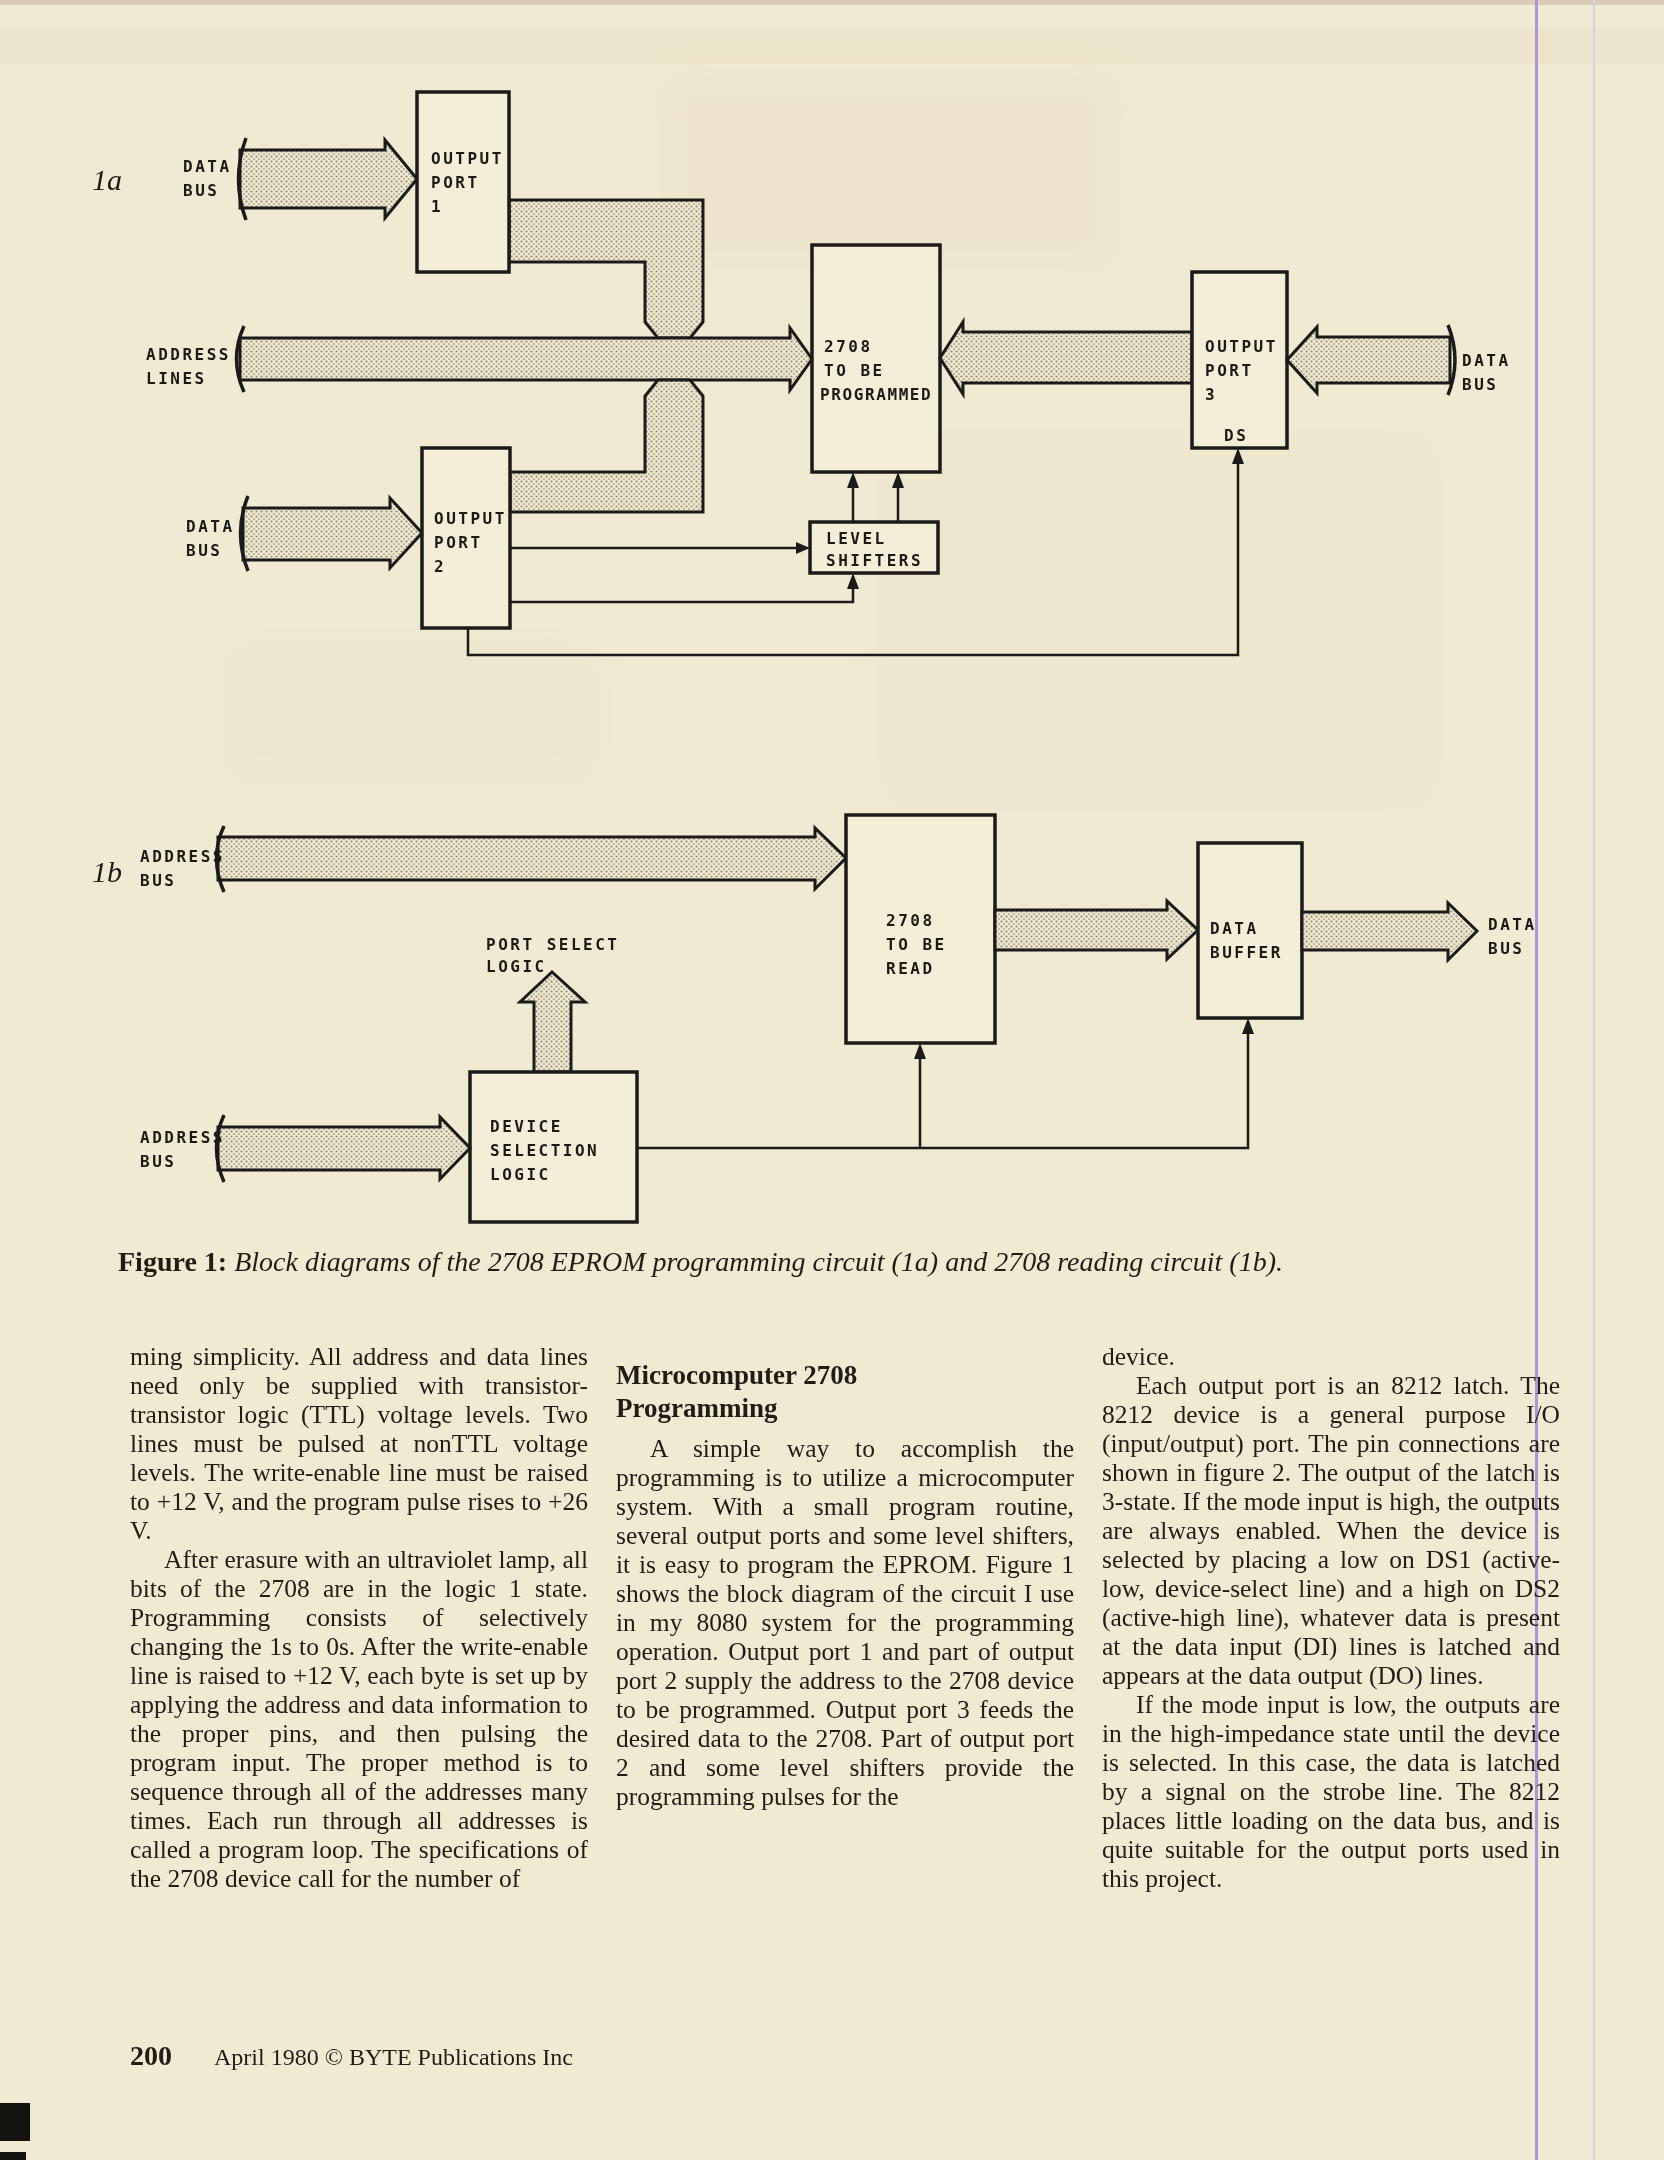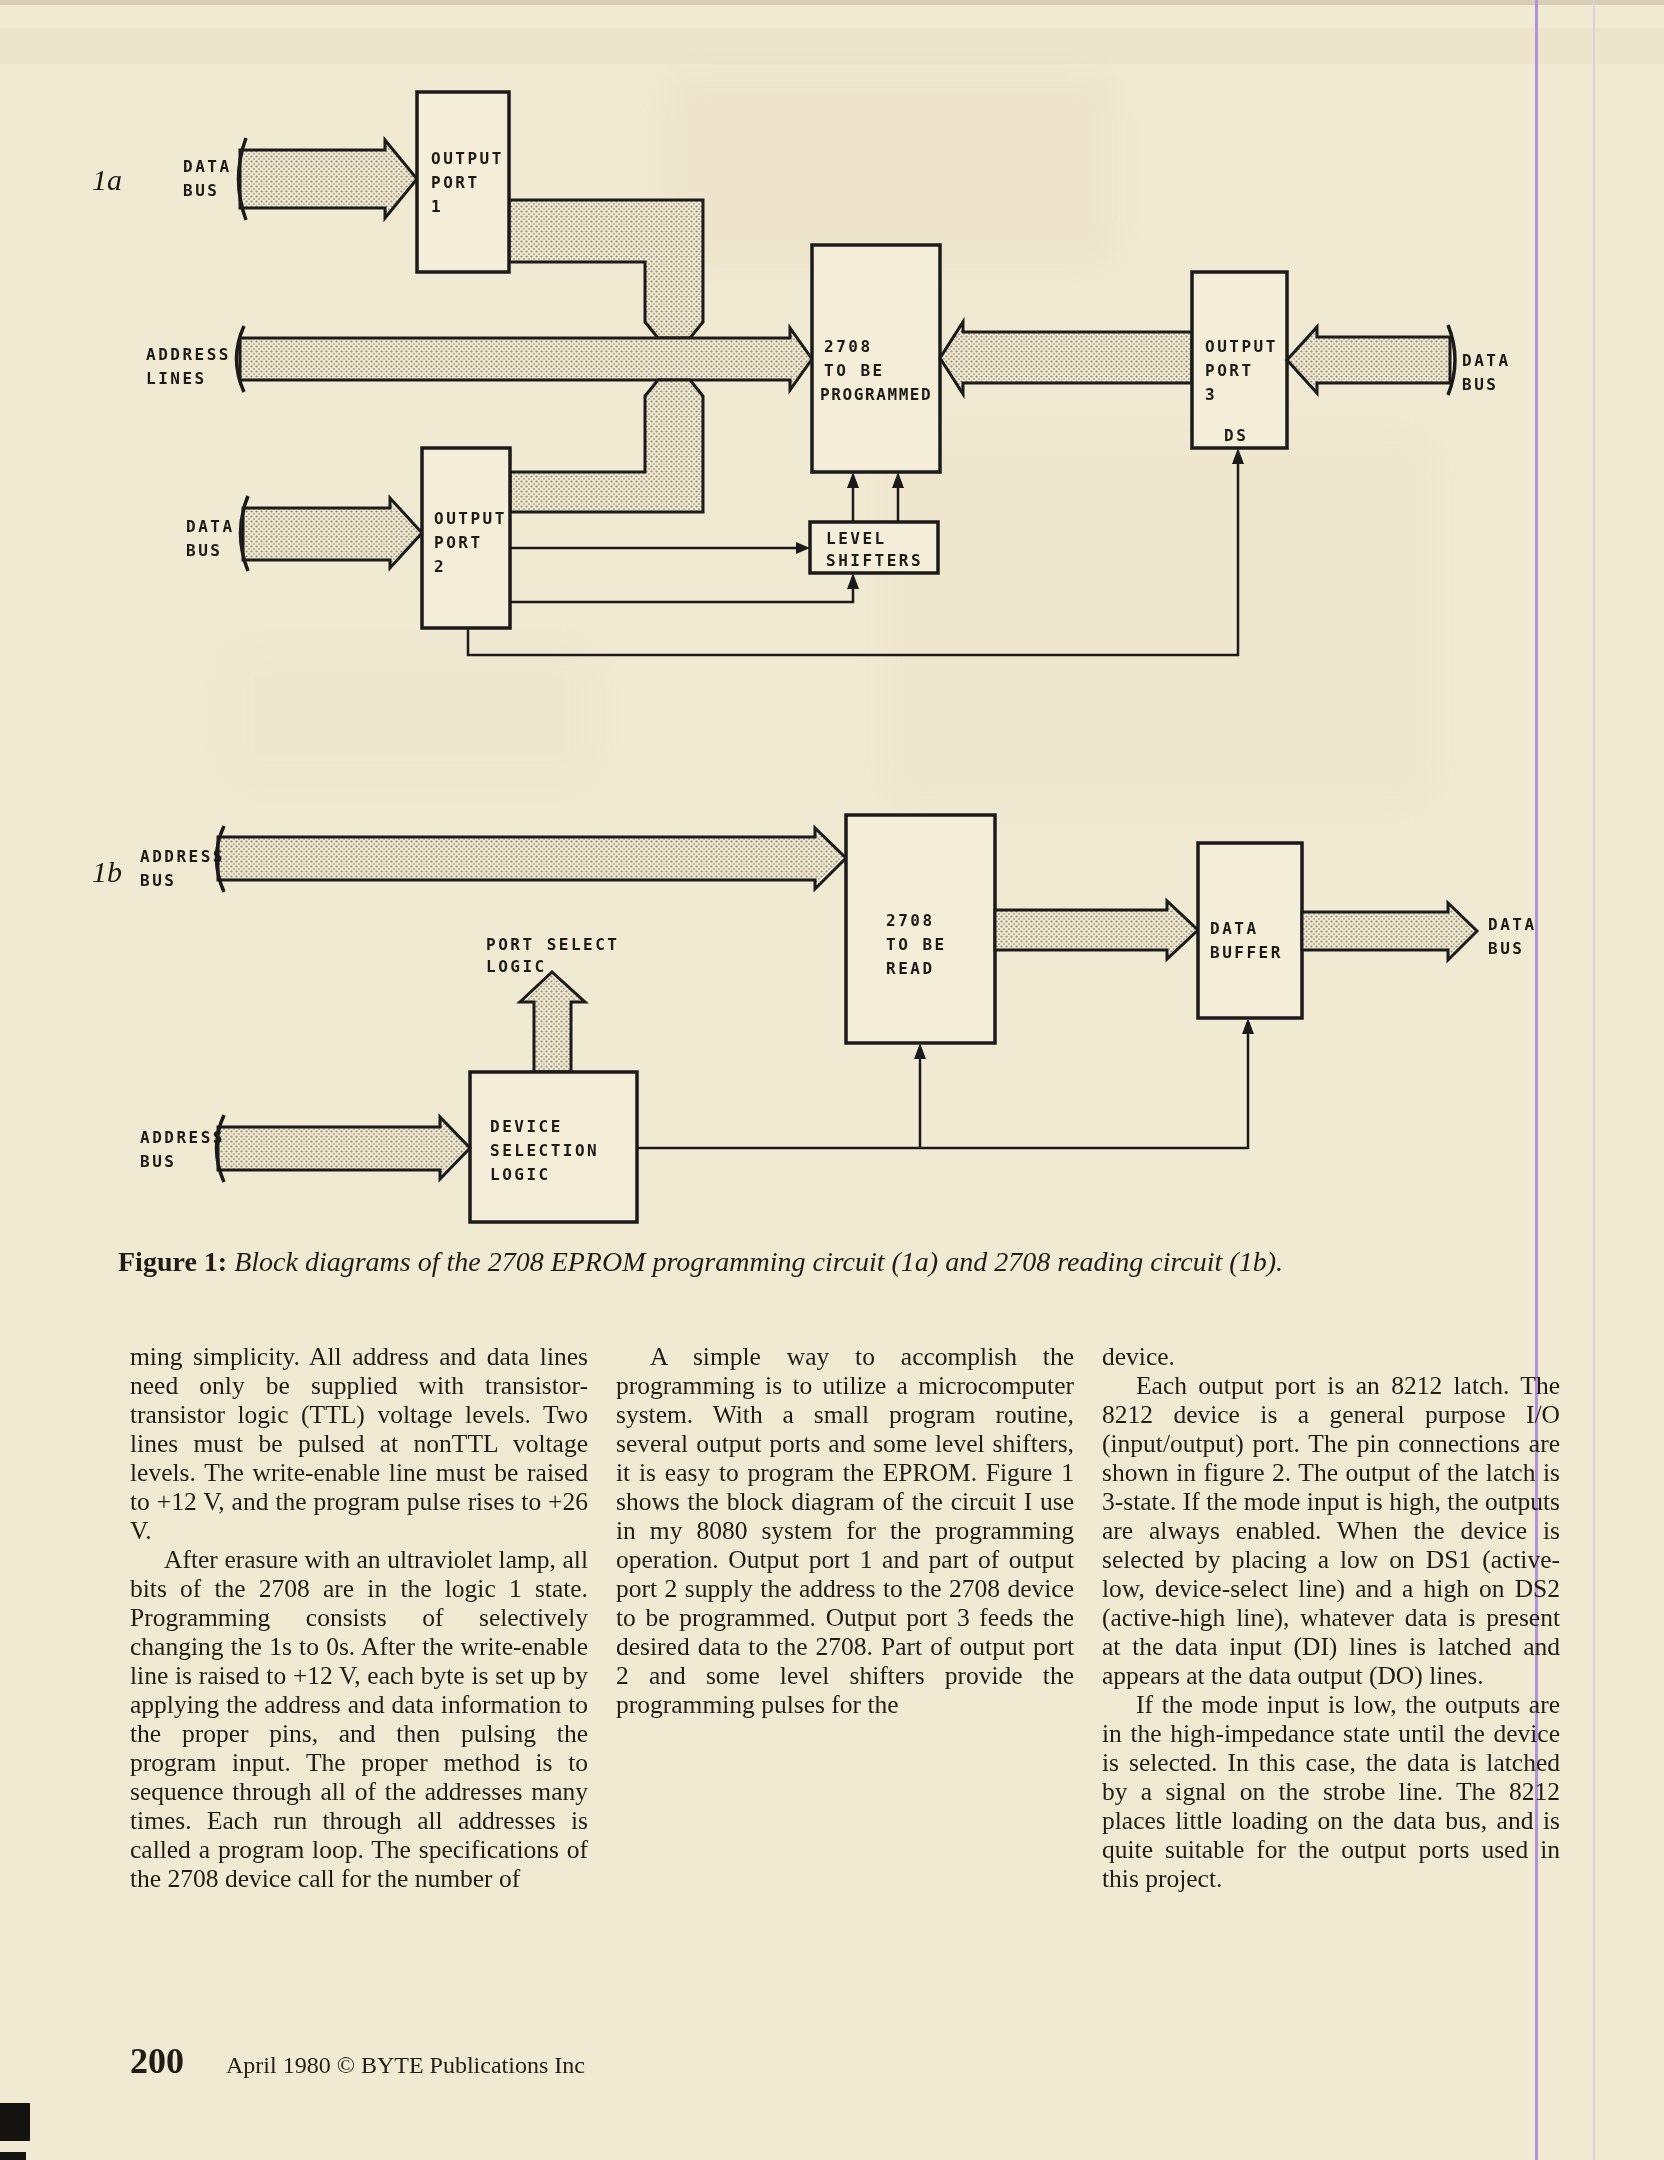--- a/index.html
+++ b/index.html
@@ -28,21 +28,21 @@
   .columns{position:absolute;top:1342px;left:0;width:1664px;}
   .col{position:absolute;top:0;}
   .col p{margin:0;text-align:justify;font-size:25.5px;line-height:29px;}
   .col p.indent{text-indent:34px;}
   .col .heading{font-weight:bold;font-size:27px;line-height:33px;white-space:pre-line;margin:17px 0 9px 0;text-align:left;}
   #col1{left:130px;width:458px;}
   #col2{left:616px;width:458px;}
   #col3{left:1102px;width:458px;}
 
   .footer{position:absolute;left:130px;top:2040px;font-size:24px;}
-  .footer .pageno{font-weight:bold;font-size:36px;margin-right:42px;}
+  .footer .pageno{font-weight:bold;font-size:28px;margin-right:42px;}
 </style>
 </head>
 <body>
 
 <div class="edge-top"></div>
 <div class="band" style="top:28px;height:36px;"></div>
 <div class="ghost" style="left:660px;top:70px;width:460px;height:200px;"></div>
 <div class="ghost" style="left:880px;top:430px;width:560px;height:380px;opacity:.2;"></div>
 <div class="ghost" style="left:220px;top:640px;width:380px;height:150px;opacity:.18;"></div>
 <div class="rule-purple" style="left:1535px;width:3px;"></div>
@@ -177,20 +177,22 @@
   <span class="cap-prefix">Figure 1:</span>
   <span class="cap-text">Block diagrams of the 2708 EPROM programming circuit (1a) and 2708 reading circuit (1b).</span>
 </div>
 
 <div class="columns">
   <div class="col" id="col1">
     <p>ming simplicity. All address and data lines need only be supplied with transistor-transistor logic (TTL) voltage levels. Two lines must be pulsed at nonTTL voltage levels. The write-enable line must be raised to +12 V, and the program pulse rises to +26 V.</p>
     <p class="indent">After erasure with an ultraviolet lamp, all bits of the 2708 are in the logic 1 state. Programming consists of selectively changing the 1s to 0s. After the write-enable line is raised to +12 V, each byte is set up by applying the address and data information to the proper pins, and then pulsing the program input. The proper method is to sequence through all of the addresses many times. Each run through all addresses is called a program loop. The specifications of the 2708 device call for the number of</p>
   </div>
   <div class="col" id="col2">
+    <div class="heading">Microcomputer 2708
+Programming</div>
     <p class="indent">A simple way to accomplish the programming is to utilize a microcomputer system. With a small program routine, several output ports and some level shifters, it is easy to program the EPROM. Figure 1 shows the block diagram of the circuit I use in my 8080 system for the programming operation. Output port 1 and part of output port 2 supply the address to the 2708 device to be programmed. Output port 3 feeds the desired data to the 2708. Part of output port 2 and some level shifters provide the programming pulses for the</p>
   </div>
   <div class="col" id="col3">
     <p>device.</p>
     <p class="indent">Each output port is an 8212 latch. The 8212 device is a general purpose I/O (input/output) port. The pin connections are shown in figure 2. The output of the latch is 3-state. If the mode input is high, the outputs are always enabled. When the device is selected by placing a low on DS1 (active-low, device-select line) and a high on DS2 (active-high line), whatever data is present at the data input (DI) lines is latched and appears at the data output (DO) lines.</p>
     <p class="indent">If the mode input is low, the outputs are in the high-impedance state until the device is selected. In this case, the data is latched by a signal on the strobe line. The 8212 places little loading on the data bus, and is quite suitable for the output ports used in this project.</p>
   </div>
 </div>
 
 <div class="footer">

